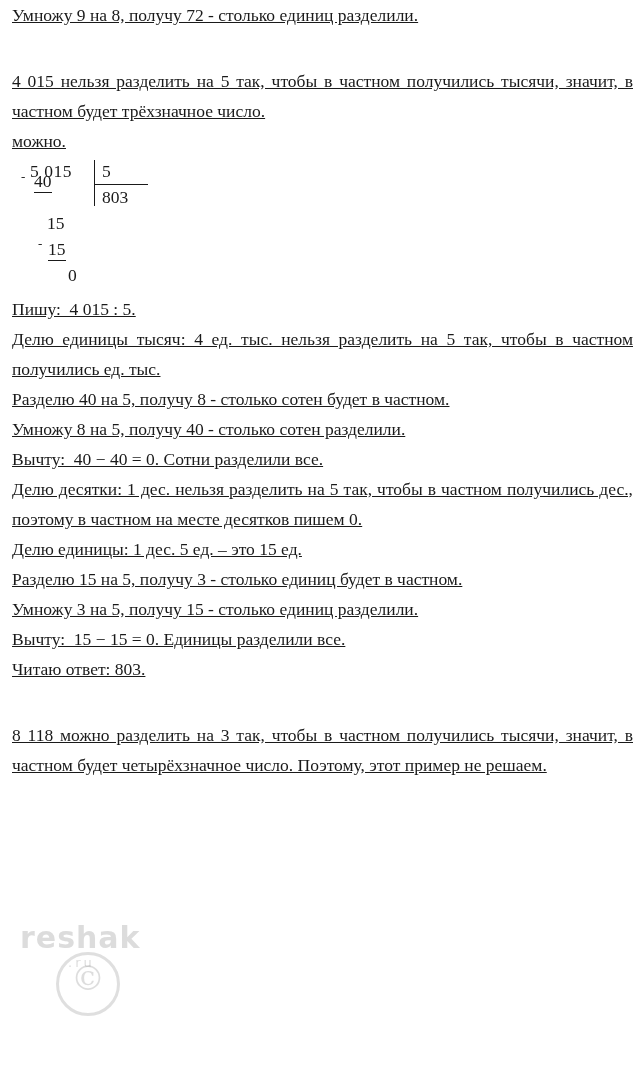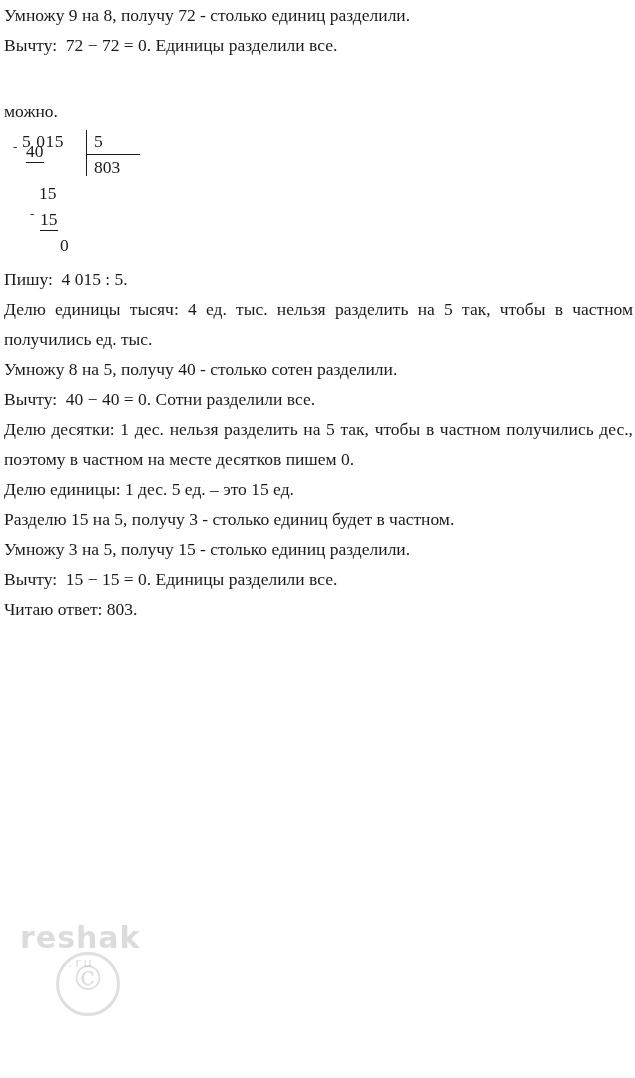--- a/index.html
+++ b/index.html
@@ -16,21 +16,22 @@
     overflow: hidden;
   }
   .page {
     position: relative;
     width: 635px;
     height: 1078px;
     padding: 0;
     box-sizing: border-box;
   }
   .block {
-    padding: 0 2px 0 4px;
+    padding: 0 2px 0 12px;
+    text-decoration: underline;
   }
   .line {
     font-size: 17.5px;
     line-height: 30px;
     margin: 0;
     white-space: pre-wrap;
   }
   .just {
     text-align: justify;
     text-align-last: left;
@@ -168,56 +169,60 @@
   }
   .minus-sym { font-family: "Liberation Serif", serif; }
 </style>
 </head>
 <body>
 
 <div class="page">
 
   <div class="block">
     <p class="line">Умножу 9 на 8, получу 72 - столько единиц разделили.</p>
-    <p class="line">Вычту:  72 − 72 = 0. Единицы разделили все.</p>
   </div>
 
   <div class="spacer-lg"></div>
 
   <div class="block">
+    <p class="just">4 015 нельзя разделить на 5 так, чтобы в частном получились тысячи, значит, в частном будет трёхзначное число.</p>
     <p class="line">можно.</p>
 
     <div class="division">
       <span class="div-minus1 minus-sym">-</span>
       <span class="div-dividend">5 015</span>
       <div class="div-vline"></div>
       <div class="div-hline"></div>
       <span class="div-divisor">5</span>
       <span class="div-quotient">803</span>
       <span class="div-sub1">40</span>
       <span class="div-rem1">15</span>
       <span class="div-minus2 minus-sym">-</span>
       <span class="div-sub2">15</span>
       <span class="div-rem2">0</span>
     </div>
 
     <p class="line">Пишу:  4 015 : 5.</p>
     <p class="just">Делю единицы тысяч: 4 ед. тыс. нельзя разделить на 5 так, чтобы в частном получились ед. тыс.</p>
+    <p class="line">Разделю 40 на 5, получу 8 - столько сотен будет в частном.</p>
     <p class="line">Умножу 8 на 5, получу 40 - столько сотен разделили.</p>
     <p class="line">Вычту:  40 − 40 = 0. Сотни разделили все.</p>
     <p class="just">Делю десятки: 1 дес. нельзя разделить на 5 так, чтобы в частном получились дес., поэтому в частном на месте десятков пишем 0.</p>
     <p class="line">Делю единицы: 1 дес. 5 ед. – это 15 ед.</p>
     <p class="line">Разделю 15 на 5, получу 3 - столько единиц будет в частном.</p>
     <p class="line">Умножу 3 на 5, получу 15 - столько единиц разделили.</p>
     <p class="line">Вычту:  15 − 15 = 0. Единицы разделили все.</p>
     <p class="line">Читаю ответ: 803.</p>
   </div>
 
   <div class="spacer-lg"></div>
 
+  <div class="block">
+    <p class="just">8 118 можно разделить на 3 так, чтобы в частном получились тысячи, значит, в частном будет четырёхзначное число. Поэтому, этот пример не решаем.</p>
+  </div>
 
   <div class="watermark">
     <span class="wm-text">reshak</span>
     <div class="wm-circle"></div>
     <span class="wm-c">©</span>
     <span class="wm-sub">.ru</span>
   </div>
 
 </div>
 

